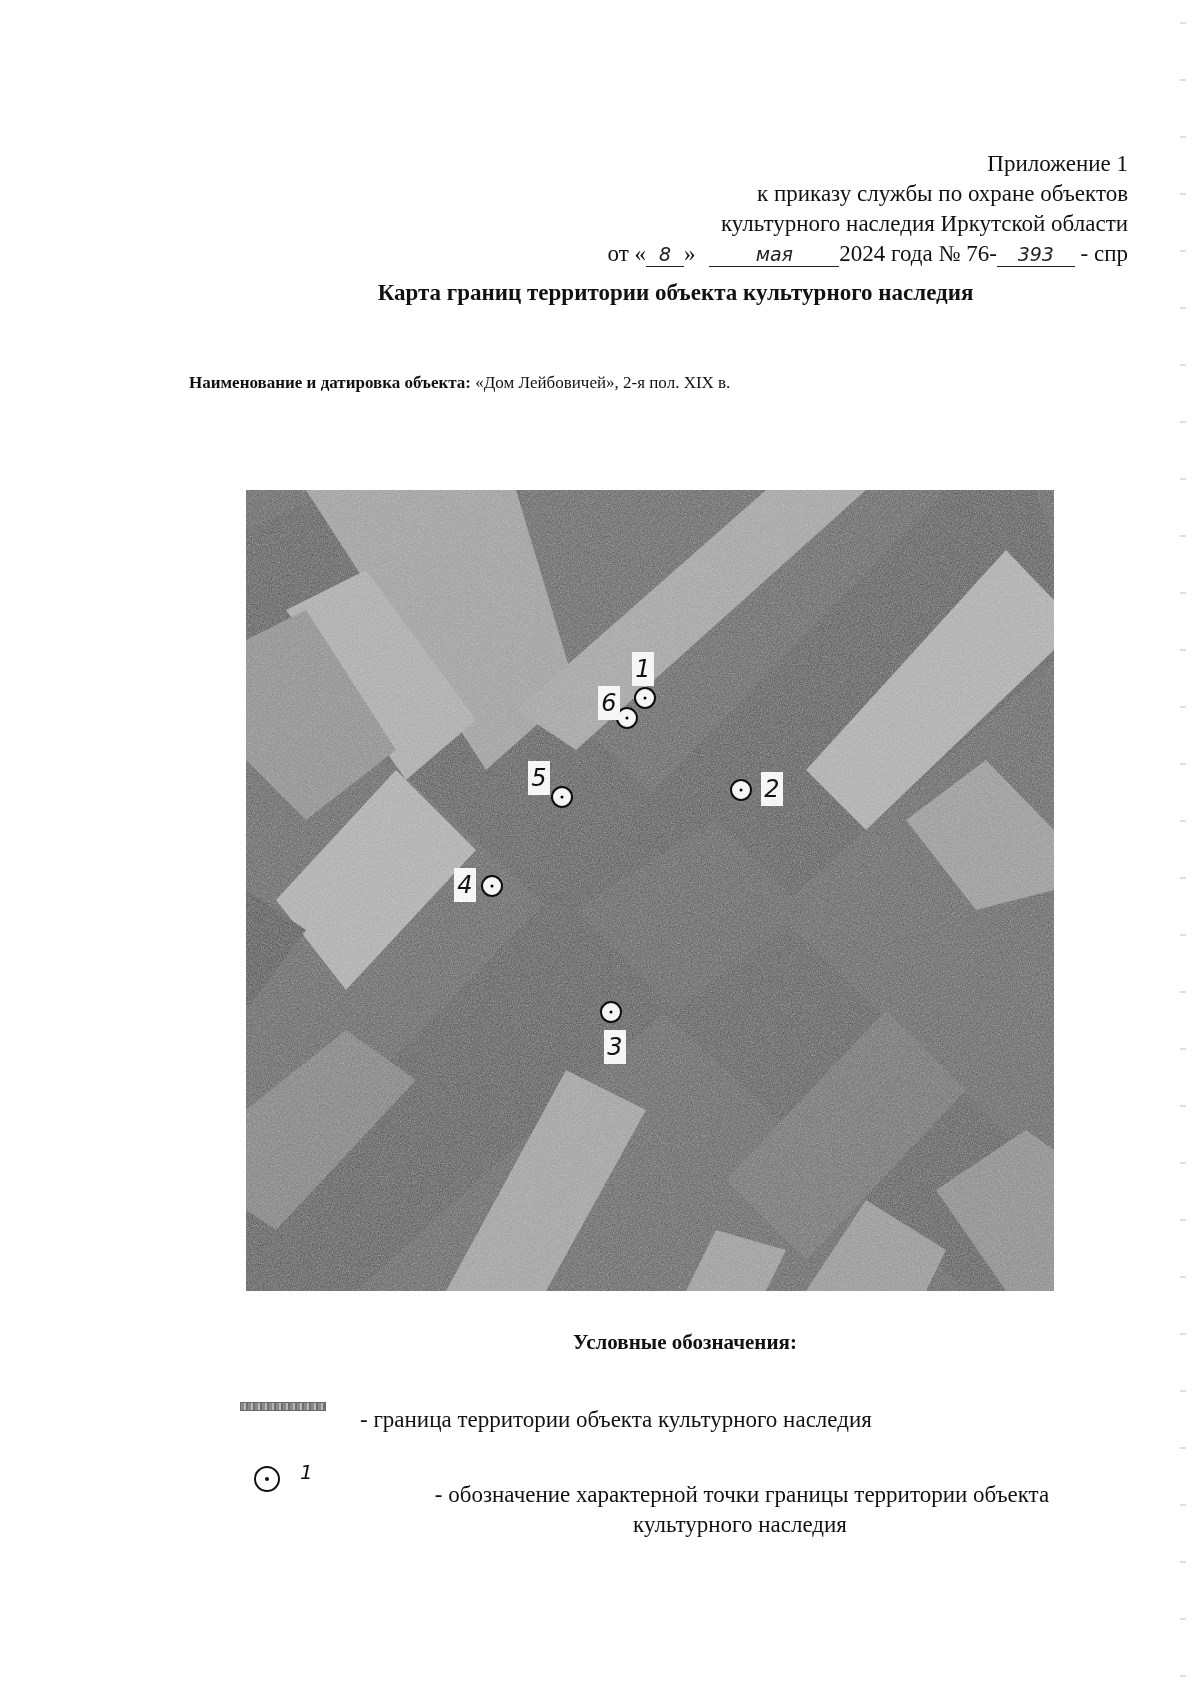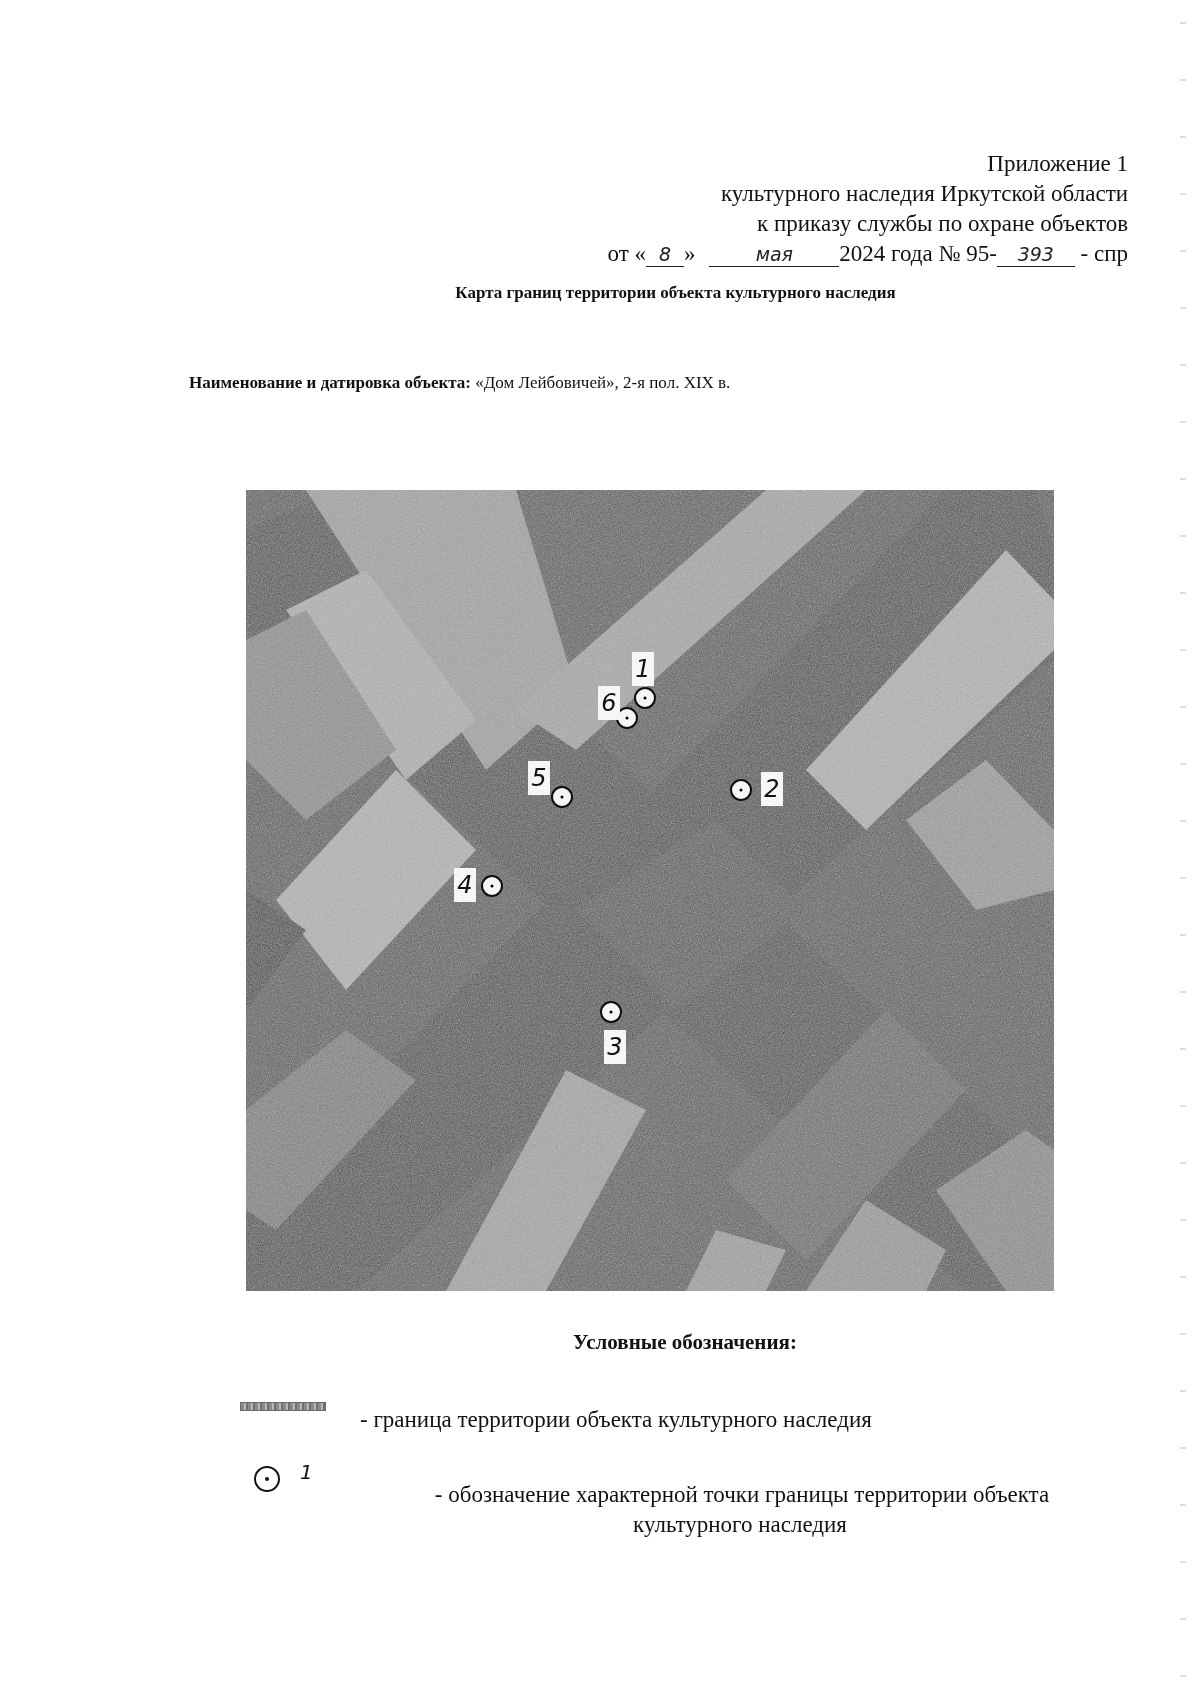--- a/index.html
+++ b/index.html
@@ -10,21 +10,21 @@
                   font-size: 23px; line-height: 30px; margin-top: 35px; }
   .header-block div { white-space: nowrap; }
   .hw { display: inline-block; border-bottom: 1.5px solid #222; text-align: center;
         font-family: "DejaVu Sans", sans-serif; font-style: italic; font-size: 19px;
         line-height: 24px; color: #222; }
   .hw-day { width: 38px; }
   .hw-month { width: 130px; margin-left: 8px; }
   .hw-num { width: 78px; }
 
   .title { position: absolute; left: 0; width: 100%; top: 278px; text-align: center;
-           font-weight: bold; font-size: 17px; line-height: 30px; padding-left: 101px; box-sizing: border-box; }
+           font-weight: bold; font-size: 23px; line-height: 30px; padding-left: 101px; box-sizing: border-box; }
   .title div { margin-left: 130px; margin-right: 80px; }
 
   .info { position: absolute; left: 189px; width: 940px; top: 368px; font-size: 17px; line-height: 30px;
           text-align: justify; }
   .info b { font-weight: bold; }
 
   .map { position: absolute; left: 246px; top: 490px; width: 808px; height: 801px; overflow: hidden;
          background: #5e5e5e; }
   .map svg { position: absolute; left: 0; top: 0; }
 
@@ -54,25 +54,25 @@
   .scan-dots { position: absolute; right: 14px; top: 0; width: 6px; height: 1697px;
                background: repeating-linear-gradient(180deg, transparent 0 22px, #c9c9c9 22px 24px, transparent 24px 57px); opacity: 0.6; }
 </style>
 </head>
 <body>
 
 <div class="scan-dots"></div>
 
 <div class="header-block">
   <div>Приложение 1</div>
+  <div>к приказу службы по охране объектов</div>
   <div>культурного наследия Иркутской области</div>
-  <div>к приказу службы по охране объектов</div>
   <div>
     <span>от «</span><span class="hw hw-day">8</span><span>»</span>
-    <span class="hw hw-month">мая</span><span>2024 года № 95-</span><span class="hw hw-num">393</span>
+    <span class="hw hw-month">мая</span><span>2024 года № 76-</span><span class="hw hw-num">393</span>
     <span>- спр</span>
   </div>
 </div>
 
 <div class="title">
   <div>Карта границ территории объекта культурного наследия</div>
 </div>
 
 <div class="info">
   <div>

